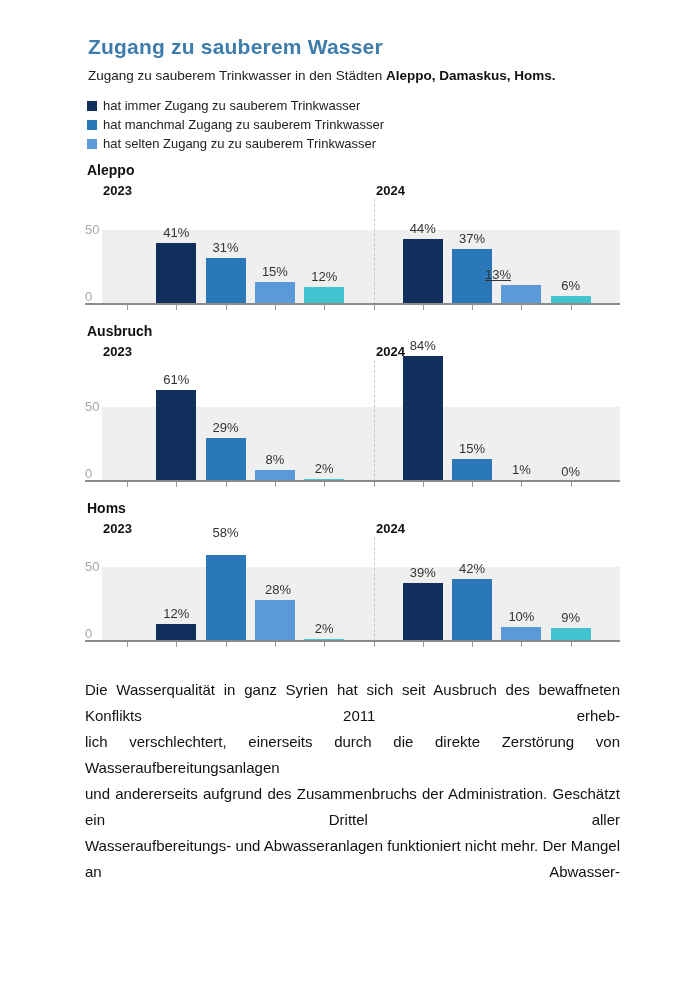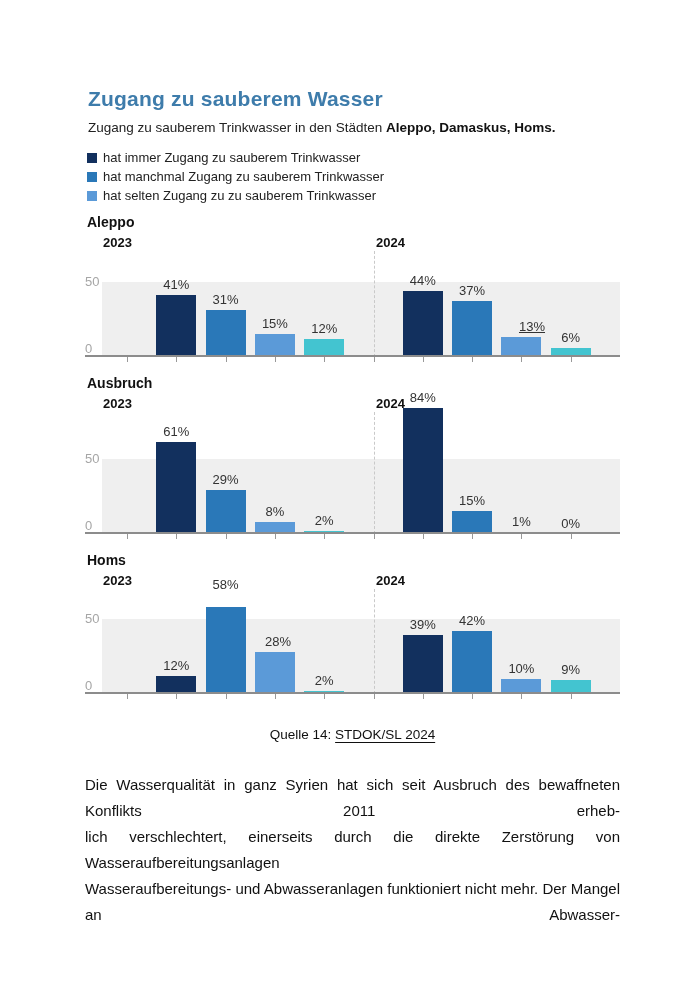--- a/index.html
+++ b/index.html
@@ -1,17 +1,17 @@
 <!DOCTYPE html>
 <html><head>
 <meta charset="utf-8">
 <style>
   html,body{margin:0;padding:0;background:#ffffff;}
   body{width:700px;height:990px;font-family:"Liberation Sans",sans-serif;color:#1a1a1a;overflow:hidden;}
-  .page{position:relative;width:700px;height:990px;box-sizing:border-box;padding:88px 80px 0 85px;}
+  .page{position:relative;width:700px;height:990px;box-sizing:border-box;padding:36px 80px 0 85px;}
   h1.title{font-size:21px;line-height:21px;font-weight:bold;color:#3e7cab;margin:0 0 11px 3px;letter-spacing:.2px;}
   .subtitle{font-size:13.5px;line-height:16px;margin:0 0 12px 3px;color:#222;}
   .subtitle b{color:#111;}
   .legend{margin:0 0 10px 2px;}
   .legend-row{display:flex;align-items:center;height:19px;font-size:13px;color:#222;}
   .swatch{width:10px;height:10px;margin-right:6px;flex:none;}
   .chart{position:relative;margin-bottom:14px;}
   .chart h2{font-size:14px;line-height:14px;font-weight:bold;margin:0 0 6px 2px;color:#111;}
   .plot{position:relative;width:535px;}
   .band{position:absolute;left:17px;right:0;height:75px;background:#efefef;}
@@ -67,21 +67,21 @@
           <div class="bar" style="left: 169.9px; width: 40px; height: 23px; background: rgb(91, 154, 216);"></div>
           <div class="dlab" style="left: 164.9px; bottom: 32px;">15%</div>
           <div class="bar" style="left: 219.2px; width: 40px; height: 18px; background: rgb(67, 196, 208);"></div>
           <div class="dlab" style="left: 214.2px; bottom: 27px;">12%</div>
           <span class="year" style="left: 291px;">2024</span>
           <div class="bar" style="left: 317.8px; width: 40px; height: 66px; background: rgb(18, 48, 94);"></div>
           <div class="dlab" style="left: 312.8px; bottom: 75px;">44%</div>
           <div class="bar" style="left: 367.1px; width: 40px; height: 56px; background: rgb(42, 120, 184);"></div>
           <div class="dlab" style="left: 362.1px; bottom: 65px;">37%</div>
           <div class="bar" style="left: 416.4px; width: 40px; height: 20px; background: rgb(91, 154, 216);"></div>
-          <div class="dlab" style="left: 422px; bottom: 29px; text-decoration: underline;">13%</div>
+          <div class="dlab" style="left: 388px; bottom: 29px; text-decoration: underline;">13%</div>
           <div class="bar" style="left: 465.7px; width: 40px; height: 9px; background: rgb(67, 196, 208);"></div>
           <div class="dlab" style="left: 460.7px; bottom: 18px;">6%</div>
           <div class="axis"></div>
           <div class="tick" style="left: 42px;"></div>
           <div class="tick" style="left: 91.3px;"></div>
           <div class="tick" style="left: 140.6px;"></div>
           <div class="tick" style="left: 189.9px;"></div>
           <div class="tick" style="left: 239.2px;"></div>
           <div class="tick" style="left: 288.5px;"></div>
           <div class="tick" style="left: 337.8px;"></div>
@@ -160,21 +160,21 @@
           <div class="tick" style="left: 239.2px;"></div>
           <div class="tick" style="left: 288.5px;"></div>
           <div class="tick" style="left: 337.8px;"></div>
           <div class="tick" style="left: 387.1px;"></div>
           <div class="tick" style="left: 436.4px;"></div>
           <div class="tick" style="left: 485.7px;"></div>
         </div>
       </div>
     </div>
 
-  <p class="source"><span>Quelle 14: </span><span class="src-link">STDOK/SL 2024</span></p>
 
   <div class="body-text" id="bodytext">
       <div class="bline">Die Wasserqualität in ganz Syrien hat sich seit Ausbruch des bewaffneten Konflikts 2011 erheb-</div>
       <div class="bline">lich verschlechtert, einerseits durch die direkte Zerstörung von Wasseraufbereitungsanlagen</div>
+      <div class="bline">und andererseits aufgrund des Zusammenbruchs der Administration. Geschätzt ein Drittel aller</div>
       <div class="bline">Wasseraufbereitungs- und Abwasseranlagen funktioniert nicht mehr. Der Mangel an Abwasser-</div>
     </div>
 
 </div>
 
 </body></html>

